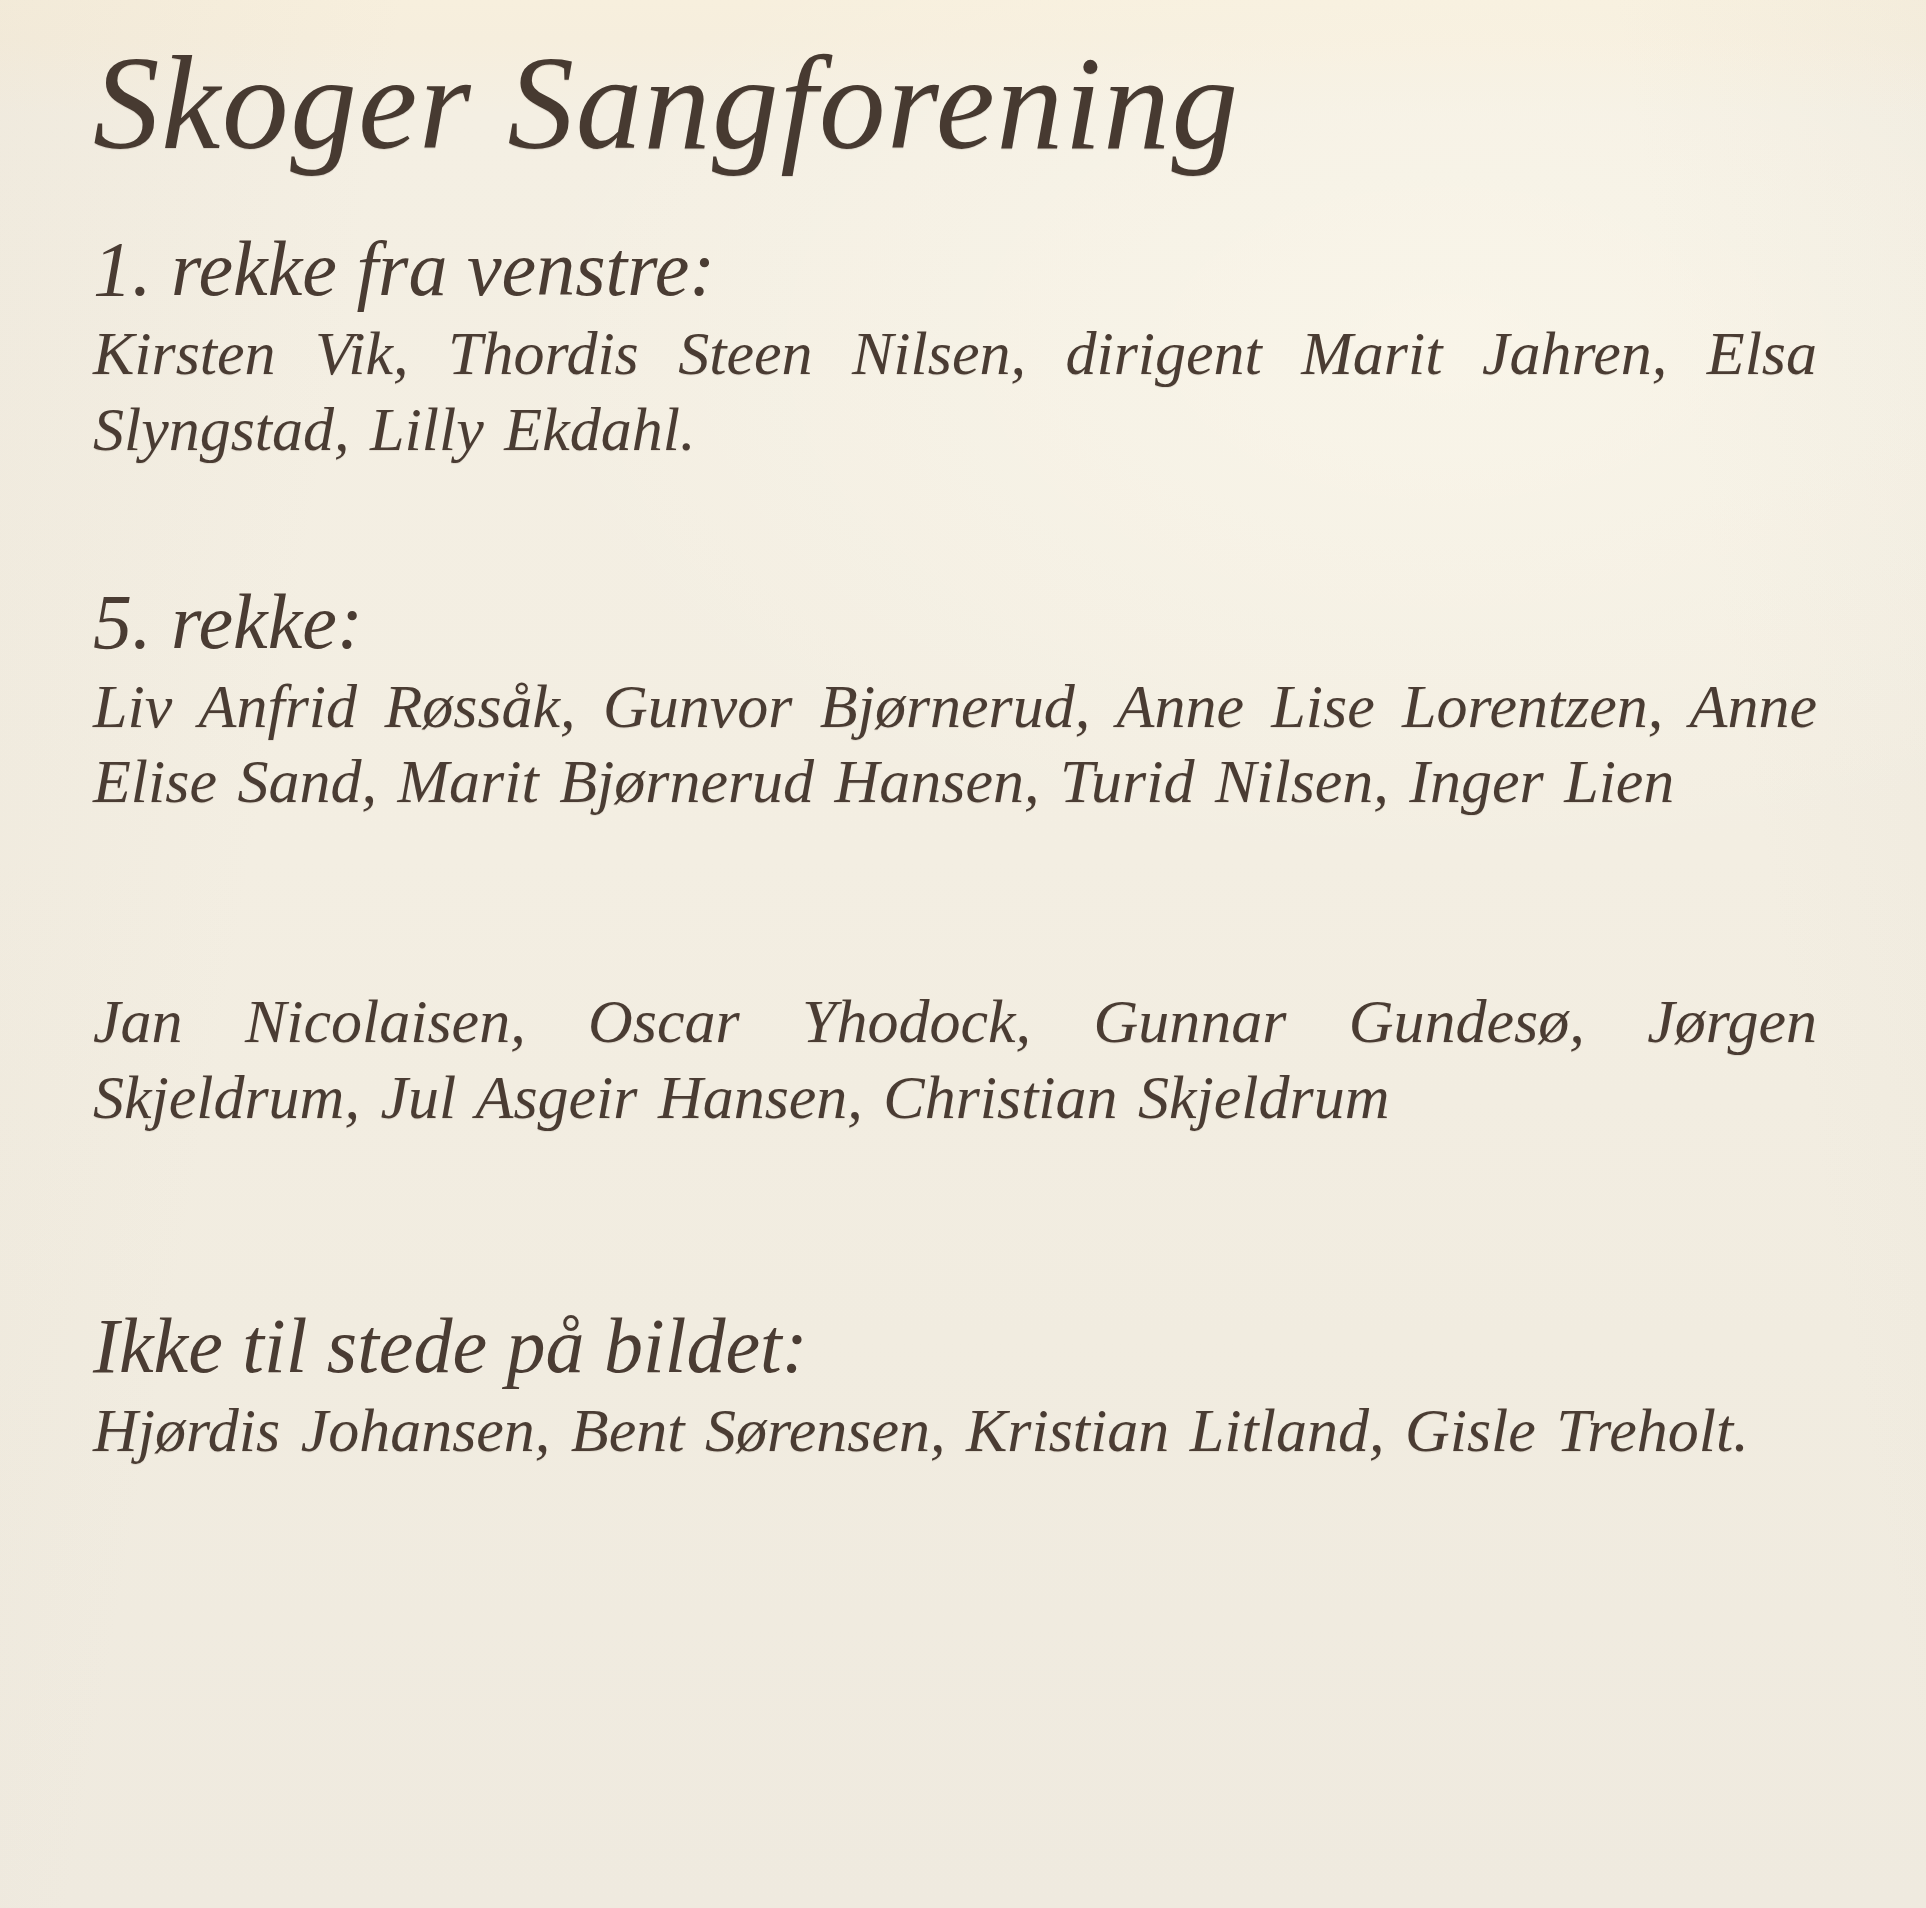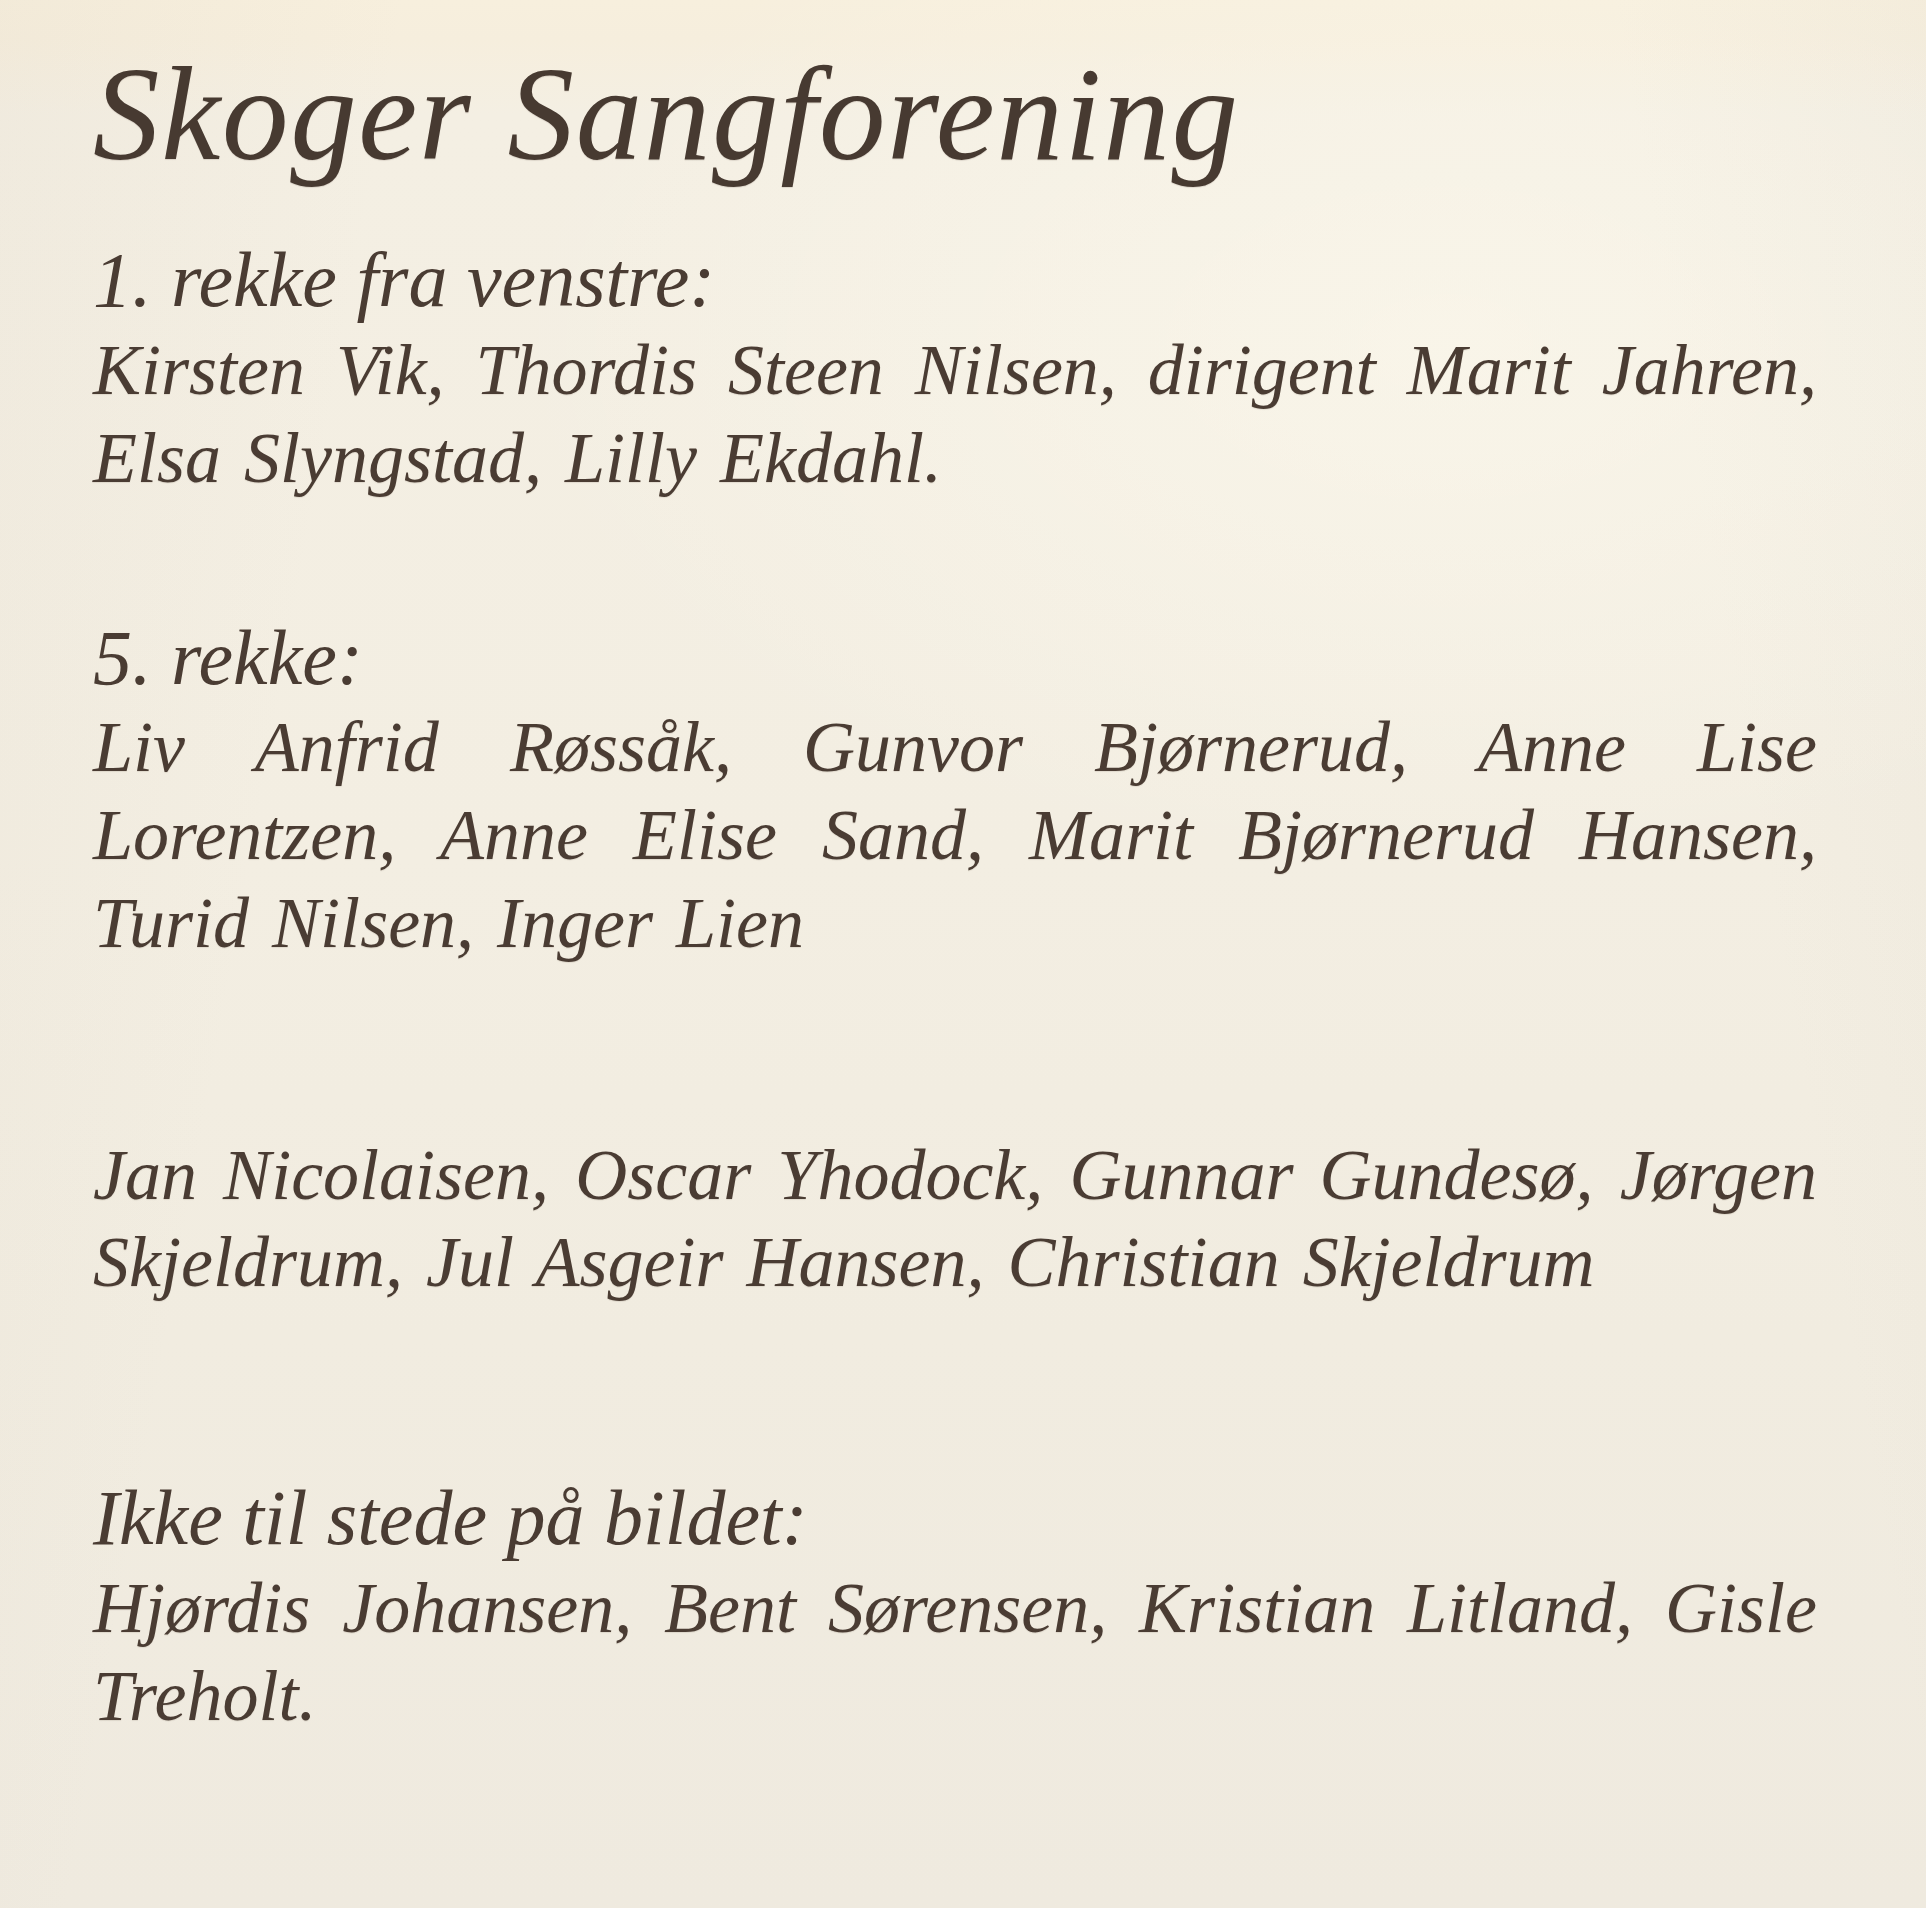--- a/index.html
+++ b/index.html
@@ -36,40 +36,40 @@
     box-sizing: border-box;
     padding: 25px 110px 0 93px;
     color: #44372f;
   }
   .doc-title {
     font-style: italic;
     font-weight: normal;
     font-size: 133px;
     line-height: 1.1;
     letter-spacing: 1.7px;
-    margin: 16px 0 46px 0;
+    margin: 5px 0 46px 0;
     color: #473a31;
     text-shadow: 0 0.8px 0.8px rgba(90,70,60,0.15);
   }
   .section {
     margin-bottom: 164px;
   }
   .section:last-child {
     margin-bottom: 0;
   }
   .section-heading {
     font-style: italic;
     font-size: 78px;
     line-height: 1.2;
     margin: 0;
     color: #4a3c33;
   }
   .section-body {
     font-style: italic;
-    font-size: 72px;
+    font-size: 62px;
     line-height: 1.22;
     margin: 0;
     max-width: 1729px;
     text-align: justify;
     word-spacing: 5px;
     color: #4a3c33;
     text-shadow: 0 0.8px 0.8px rgba(90,70,60,0.12);
   }
   .section.tight {
     margin-bottom: 108px;

